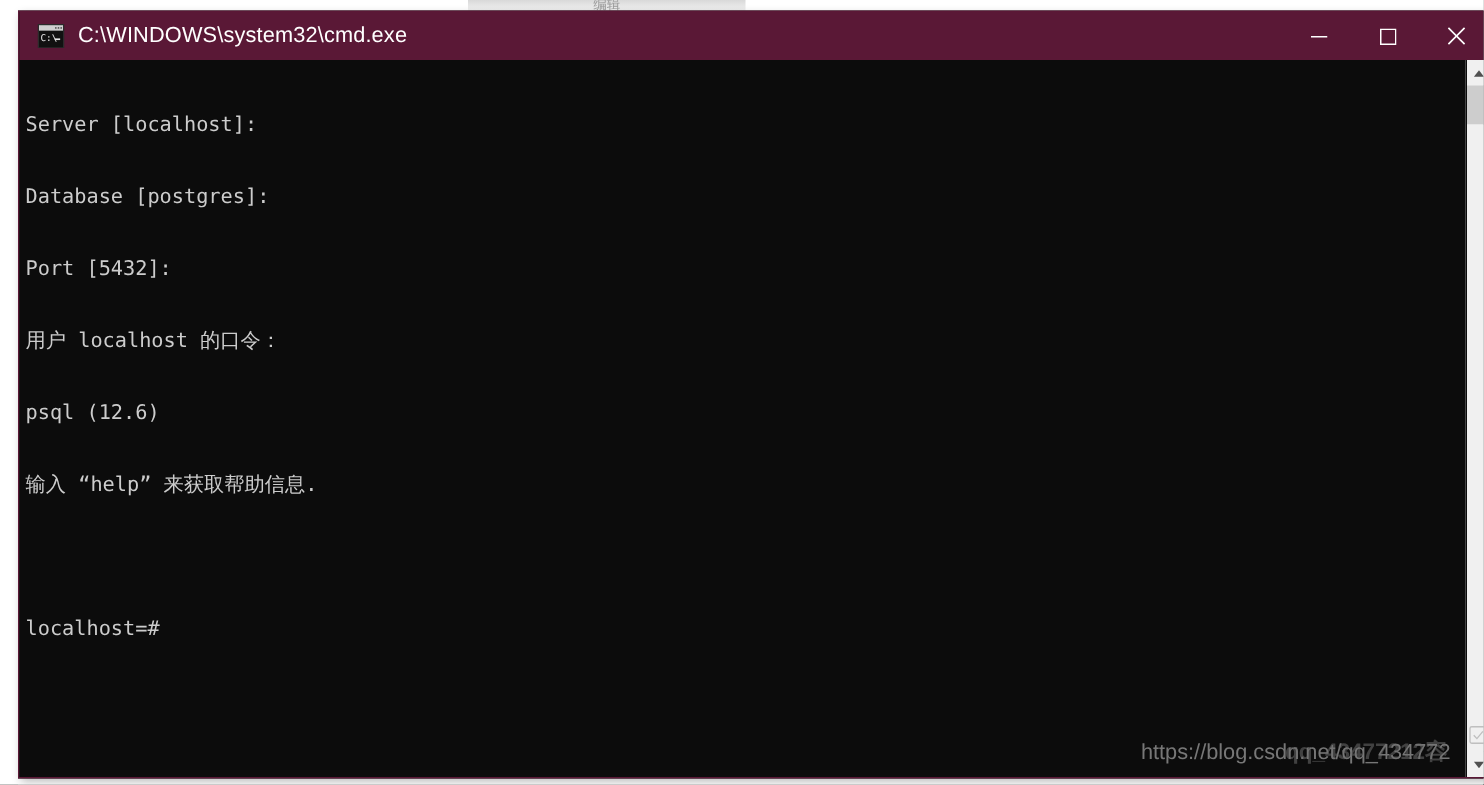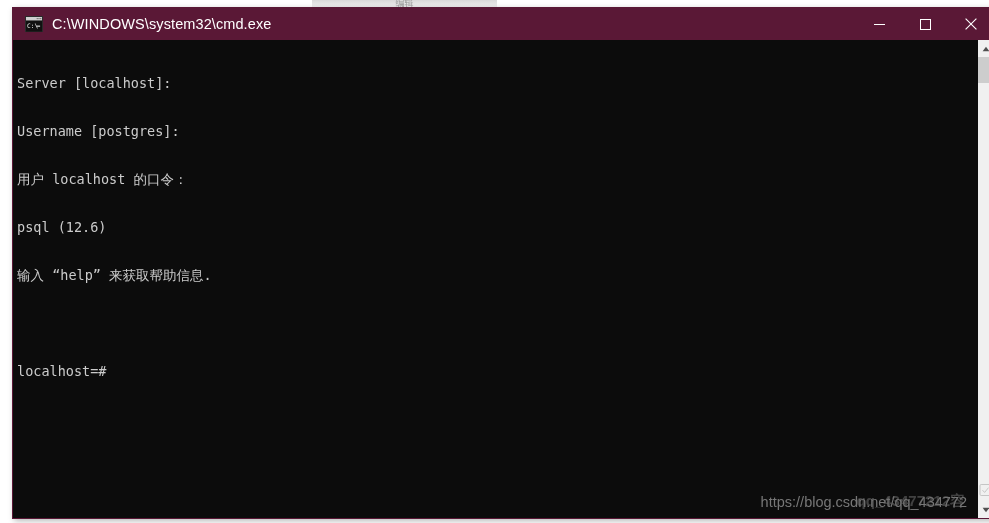--- a/index.html
+++ b/index.html
@@ -224,21 +224,22 @@
           <line x1="11.4" y1="0.6" x2="0.6" y2="11.4" stroke="#ffffff" stroke-width="1.1"></line>
         </svg>
       </div>
     </div>
 
     <div id="window-body">
 
       <div id="console">
         <div id="console-lines">
           <div class="cline">Server [localhost]:</div>
-          <div class="cline">Username [postgres]:</div>
+          <div class="cline">Database [postgres]:</div>
+          <div class="cline">Port [5432]:</div>
           <div class="cline">用户 localhost 的口令：</div>
           <div class="cline">psql (12.6)</div>
           <div class="cline">输入 “help” 来获取帮助信息.</div>
           <div class="cline blank"></div>
           <div class="cline">localhost=#</div>
         </div>
 
         <div id="watermark">https://blog.csdn.net/qq_434772</div>
         <div id="watermark-overlay">qq_43477212容</div>
       </div>

